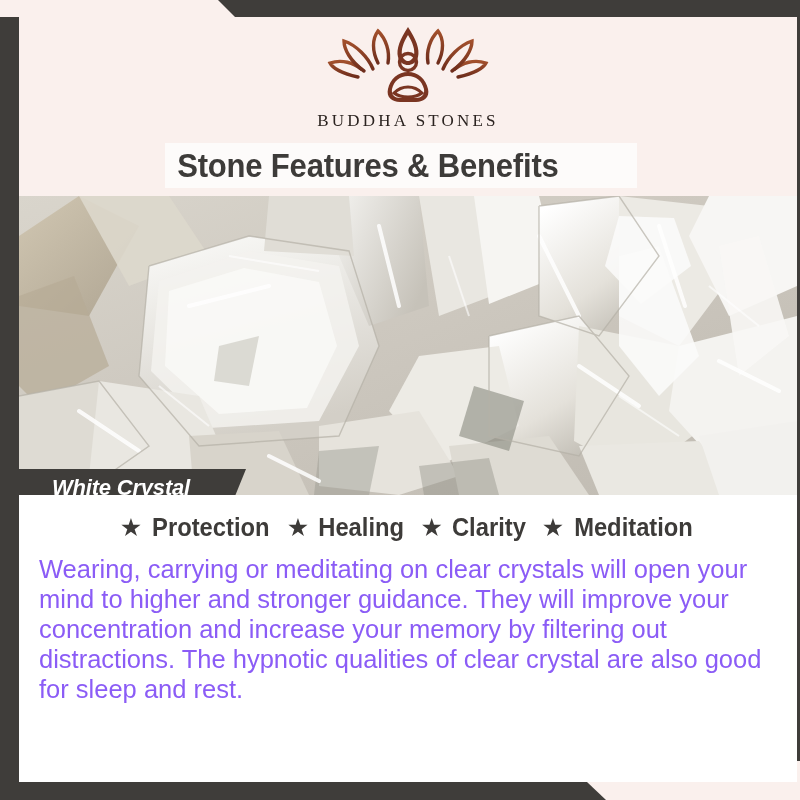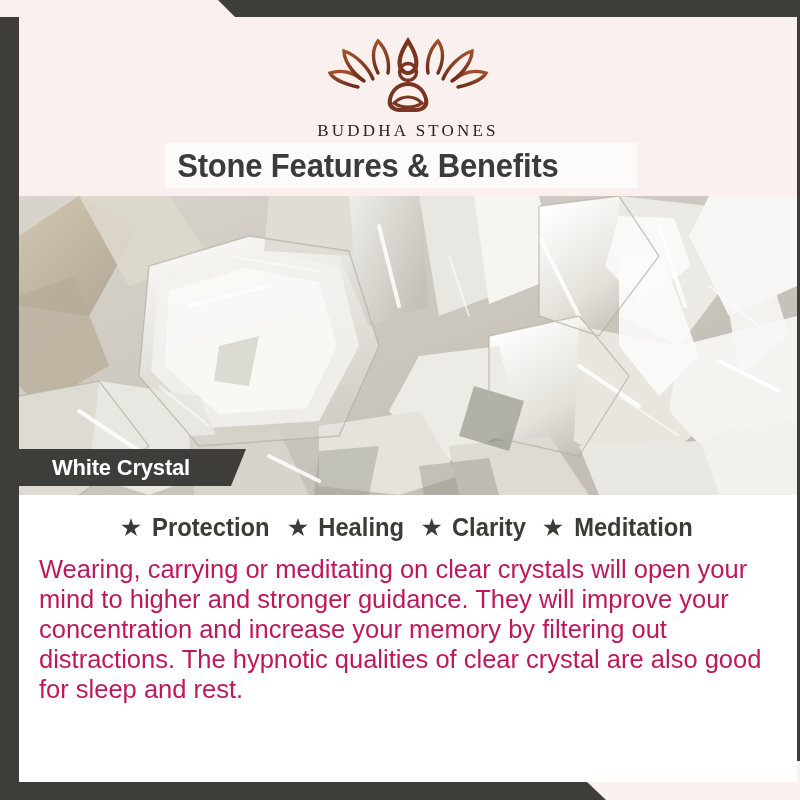--- a/index.html
+++ b/index.html
@@ -30,21 +30,21 @@
     position:absolute; right:0; top:17px; width:3px; height:744px;
     background:#3f3d3a;
   }
 
   
   #header{
     position:absolute; left:19px; top:17px; width:778px; height:179px;
     background:#faf0ed;
   }
   #logo-block{
-    position:absolute; left:0; right:0; top:16px;
+    position:absolute; left:0; right:0; top:6px;
     display:flex; flex-direction:column; align-items:center;
   }
   #logo-mark{ width:176px; height:84px; display:block; }
   #logo-wordmark{
     font-family:"Liberation Serif", serif;
     font-size:17px; letter-spacing:3.2px; color:#2b2320;
     margin-top:4px; white-space:nowrap;
   }
 
   
@@ -60,24 +60,24 @@
   }
 
   
   #hero-photo{
     position:absolute; left:19px; top:196px; width:778px; height:299px;
     overflow:hidden; background:#cfcbc4;
   }
   #hero-photo svg{ display:block; width:100%; height:100%; }
 
   #stone-label{
-    position:absolute; left:19px; top:449px; width:227px; height:37px;
+    position:absolute; left:19px; top:469px; width:227px; height:37px;
     background:#3f3d3a;
     clip-path: polygon(0 0, 227px 0, 212px 37px, 0 37px);
-    display:flex; align-items:center;
+    display:flex; align-items:center;font-style:italic;
   }
   #stone-label-text{
     color:#ffffff; font-weight:bold; font-size:22px;
     font-family:"Liberation Sans", sans-serif;
     letter-spacing:-0.2px; margin-left:33px; white-space:nowrap;
   }
 
   
   #body-panel{
     position:absolute; left:19px; top:495px; width:778px; height:287px;
@@ -95,21 +95,21 @@
     font-size:25px; color:#3d3b39; line-height:1; margin-right:7px;
   }
   .benefit-label{
     font-family:"Liberation Sans Narrow","Liberation Sans", sans-serif;
     font-weight:bold; font-size:25px; color:#3d3b39;
     transform:scaleX(0.95);
   }
   #description{
     margin:12px 18px 0 20px;
     font-family:"Liberation Sans Narrow","Liberation Sans", sans-serif;
-    font-size:25.5px; line-height:1.18; color:#be185d;
+    font-size:25.5px; line-height:1.18; color:#8b5cf6;
     text-align:left; transform-origin:left top;
   }
 </style>
 </head>
 <body>
 
 <div id="frame-top-right-accent"></div>
 <div id="frame-left-bar"></div>
 <div id="frame-right-edge"></div>
 <div id="frame-bottom-bar"></div>

